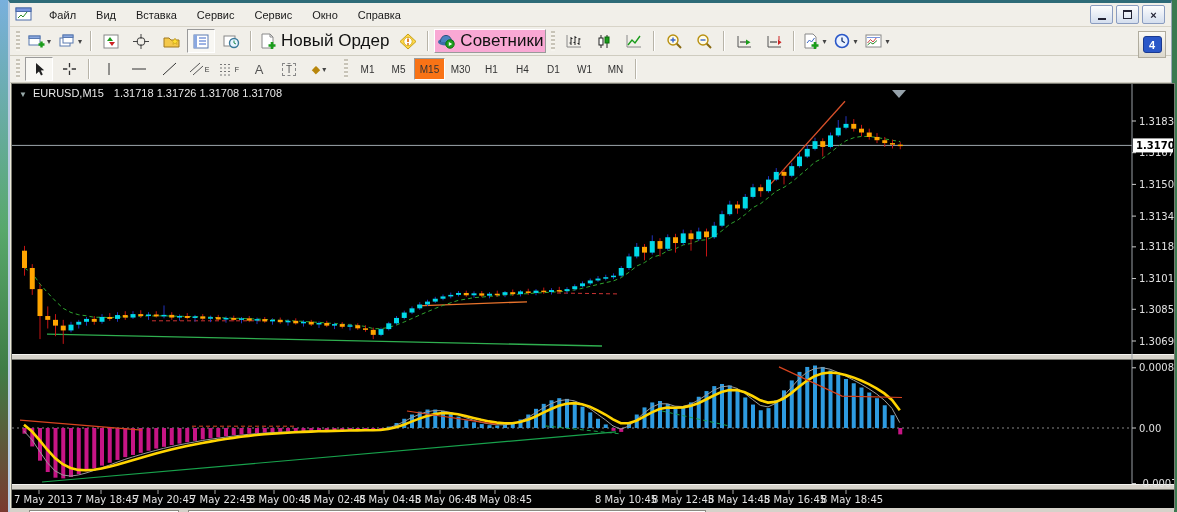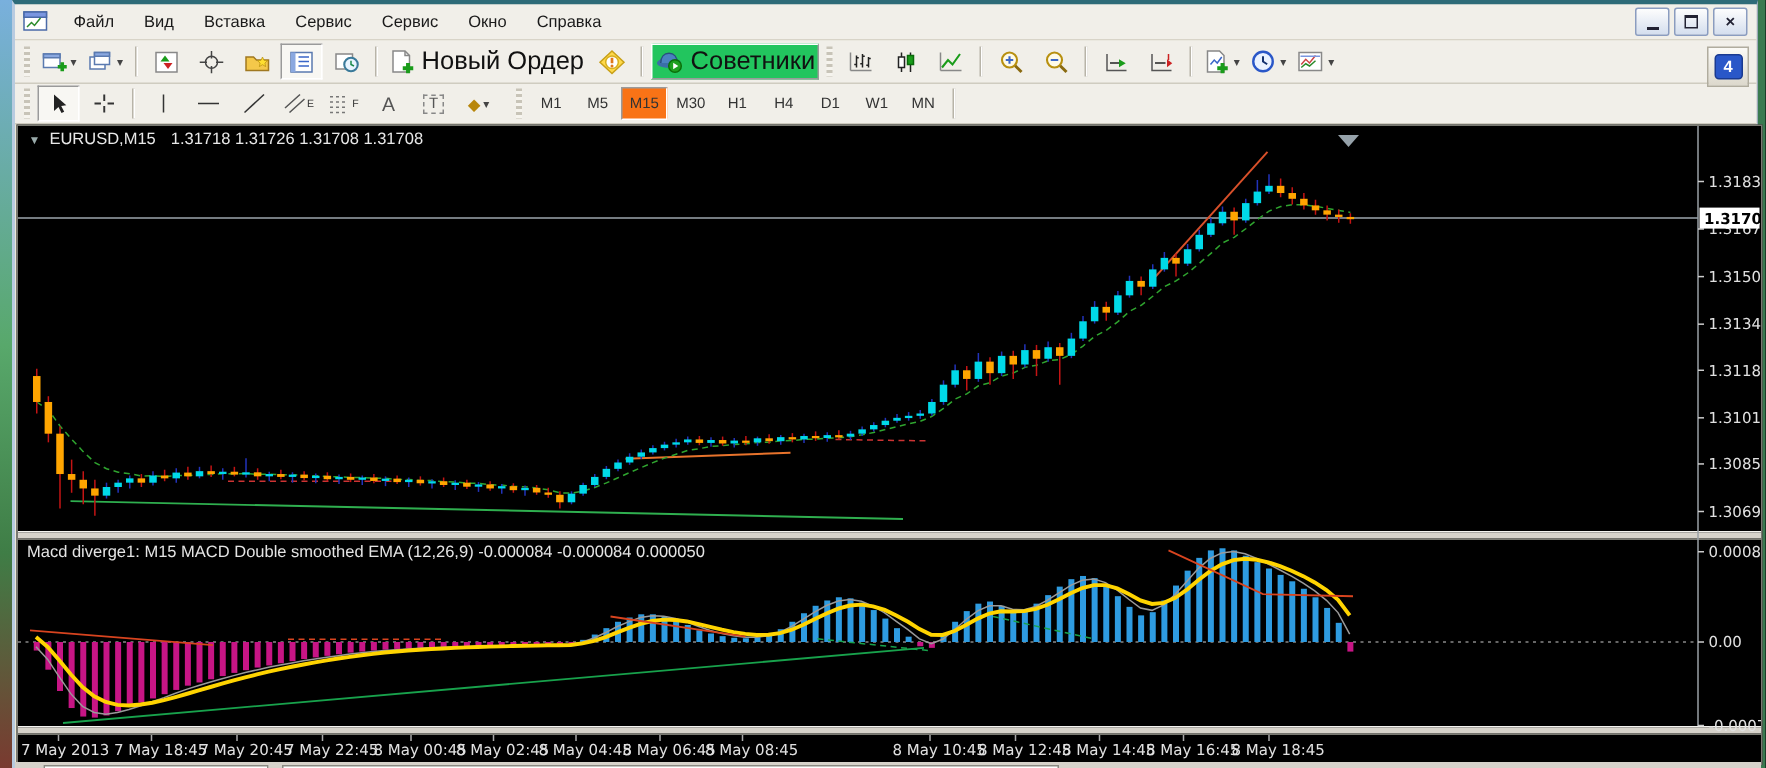--- a/index.html
+++ b/index.html
@@ -13,21 +13,21 @@
   .spacer{flex:1;}
   .winbtn{width:21px;height:17px;margin-right:3px;border:1px solid #8a9cc0;border-radius:2px;background:linear-gradient(180deg,#fdfdfd,#d4deee);display:inline-flex;align-items:center;justify-content:center;font-size:11px;color:#223;font-weight:bold;}
   .glyph-min{width:8px;height:2px;background:#223;margin-top:8px;}
   .glyph-rest{width:7px;height:6px;border:1px solid #223;border-top-width:2px;}
   
   .toolbar{display:flex;align-items:center;background:#F1EFE9;border-bottom:1px solid #cfccc0;padding:0 2px;}
   .tb1{height:28px;}
   .tb2{height:26px;}
   .tbtn{height:22px;min-width:22px;display:inline-flex;align-items:center;justify-content:center;border:1px solid transparent;margin:0 1px;padding:0 2px;color:#333;font-size:11px;}
   .tbtn.pressed{border-color:#9a9a9a #fff #fff #9a9a9a;background:#f8f7f3;}
-  .tbtn.raised{border-color:#fff #9a9a9a #9a9a9a #fff;background:#22c55e;justify-content:flex-end;}
+  .tbtn.raised{border-color:#fff #9a9a9a #9a9a9a #fff;background:#f9a8d4;justify-content:flex-end;}
   .tlabel{font-size:17px;color:#111;margin-left:4px;white-space:nowrap;}
   .dd{font-size:8px;color:#444;margin-left:2px;}
   .vsep{width:1px;height:20px;background:#b8b4a8;border-right:1px solid #fff;margin:0 4px;}
   .handle{width:4px;height:20px;margin:0 4px;background:repeating-linear-gradient(180deg,#c8c4b8 0 2px,#f6f4ee 2px 4px);}
   .tf{width:29px;height:20px;display:inline-flex;align-items:center;justify-content:center;font-size:10px;color:#333;border:1px solid transparent;}
   .tf.pressed{border-color:#9a9a9a #fff #fff #9a9a9a;background:#f97316;}
   
   .chart-area{position:absolute;left:1px;top:80px;width:1162px;height:425px;background:#000;border:1px solid #7a7a72;box-sizing:content-box;}
   .chart-title{position:absolute;left:7px;top:3px;font-size:11px;color:#e8e8e8;z-index:5;}
   .chart-title .arr{color:#9aa;font-size:8px;margin-right:6px;}
@@ -728,21 +728,20 @@
             <text x="696" y="419" font-size="10" fill="#E0E0E0">8 May 14:45</text>
             <line x1="777" y1="406" x2="777" y2="410" stroke="#aaa"></line>
             <text x="752" y="419" font-size="10" fill="#E0E0E0">8 May 16:45</text>
             <line x1="834" y1="406" x2="834" y2="410" stroke="#aaa"></line>
             <text x="809" y="419" font-size="10" fill="#E0E0E0">8 May 18:45</text>
           </g>
         </svg>
       <div class="chart-title">
         <span class="arr">▼</span><span>EURUSD,M15</span><span class="ohlc">1.31718 1.31726 1.31708 1.31708</span>
       </div>
-      <div class="macd-label">Macd diverge1:  M15 MACD Double smoothed EMA (12,26,9) -0.000084 -0.000084 0.000050</div>
     </div>
 
     <div class="bottom-strip">
       <div class="panel-box b1"></div>
       <div class="panel-box b2"></div>
     </div>
 
     <div class="news-btn">
       <span class="bubble">4</span>
     </div>

